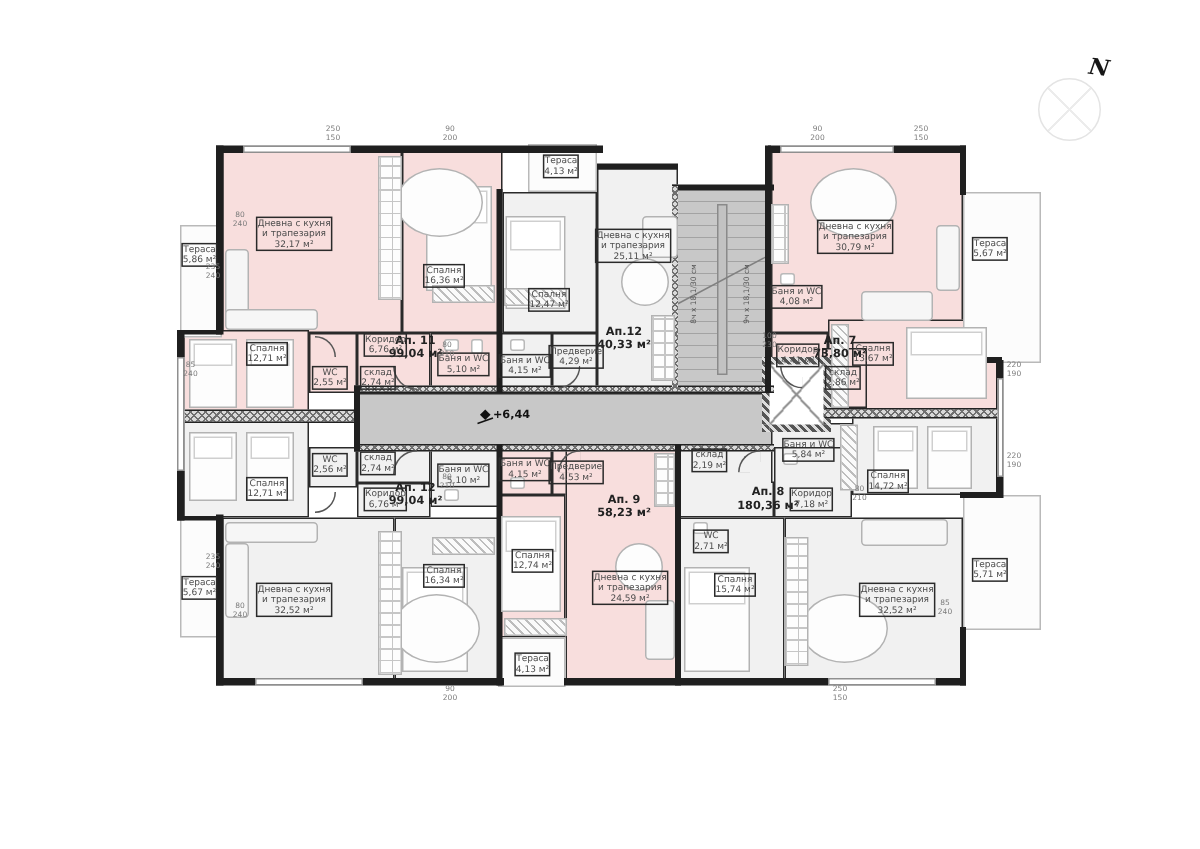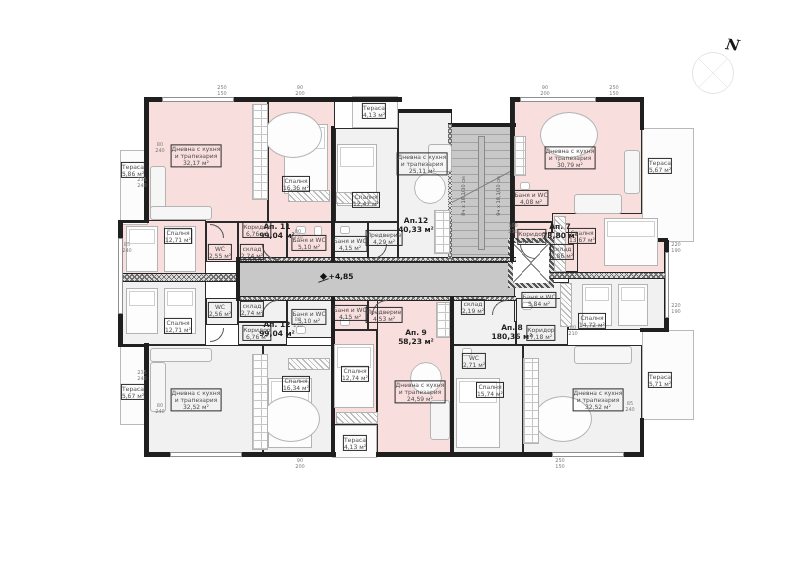--- a/index.html
+++ b/index.html
@@ -271,21 +271,21 @@
 7,18 м²</div>
       <div class="lbl room" style="left: 592px; top: 321px;">Спалня
 14,72 м²</div>
       <div class="lbl room" style="left: 490px; top: 390px;">Спалня
 15,74 м²</div>
       <div class="lbl room" style="left: 598px; top: 400px;">Дневна с кухня
 и трапезария
 32,52 м²</div>
       <div class="lbl room" style="left: 660px; top: 380px;">Тераса
 5,71 м²</div>
-      <div class="lbl lvl" style="left: 341px; top: 277px;">+4,85</div>
+      <div class="lbl lvl" style="left: 341px; top: 277px;">+6,44</div>
       <div class="lbl stair" style="left: 464px; top: 196px;">8ч x 18,1/30 см</div>
       <div class="lbl stair" style="left: 499px; top: 196px;">9ч x 18,1/30 см</div>
       <div class="dim" style="left: 160px; top: 147px;">80
 240</div>
       <div class="dim" style="left: 142px; top: 182px;">235
 240</div>
       <div class="dim" style="left: 142px; top: 375px;">235
 240</div>
       <div class="dim" style="left: 160px; top: 408px;">80
 240</div>

